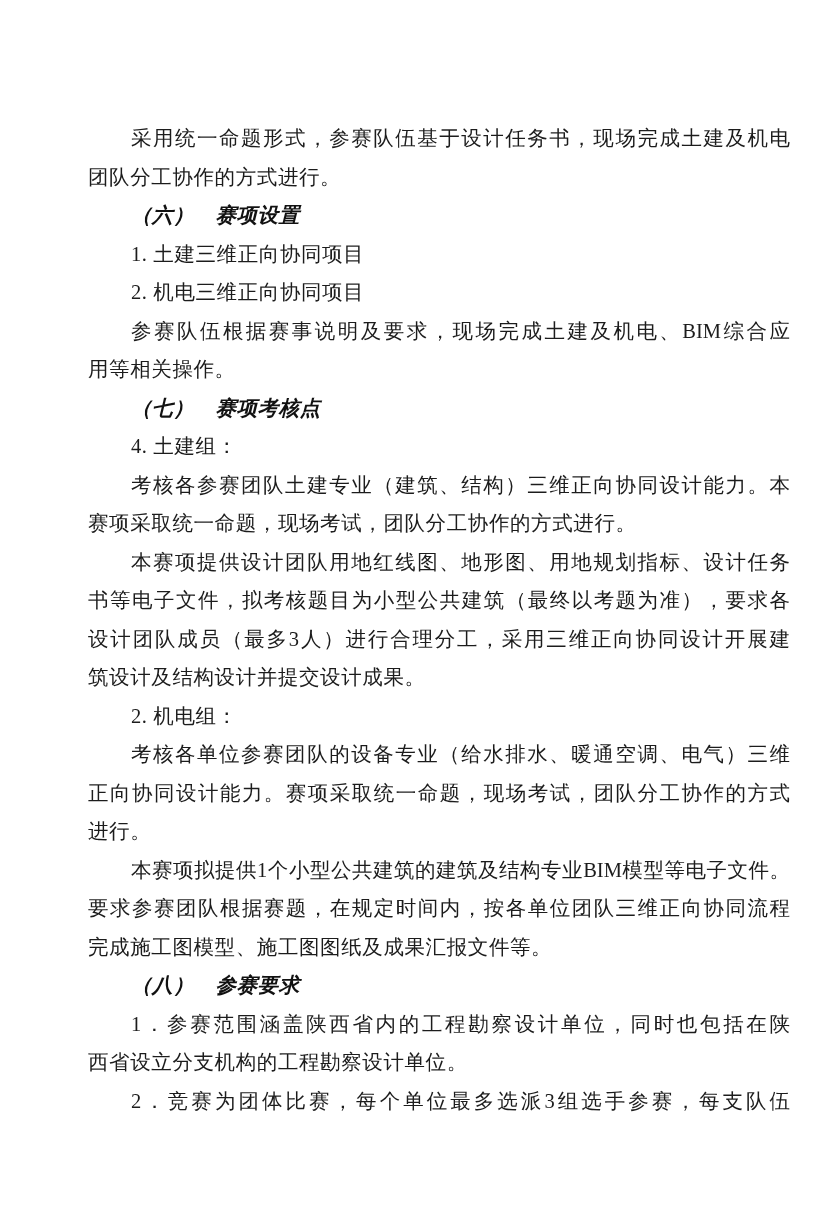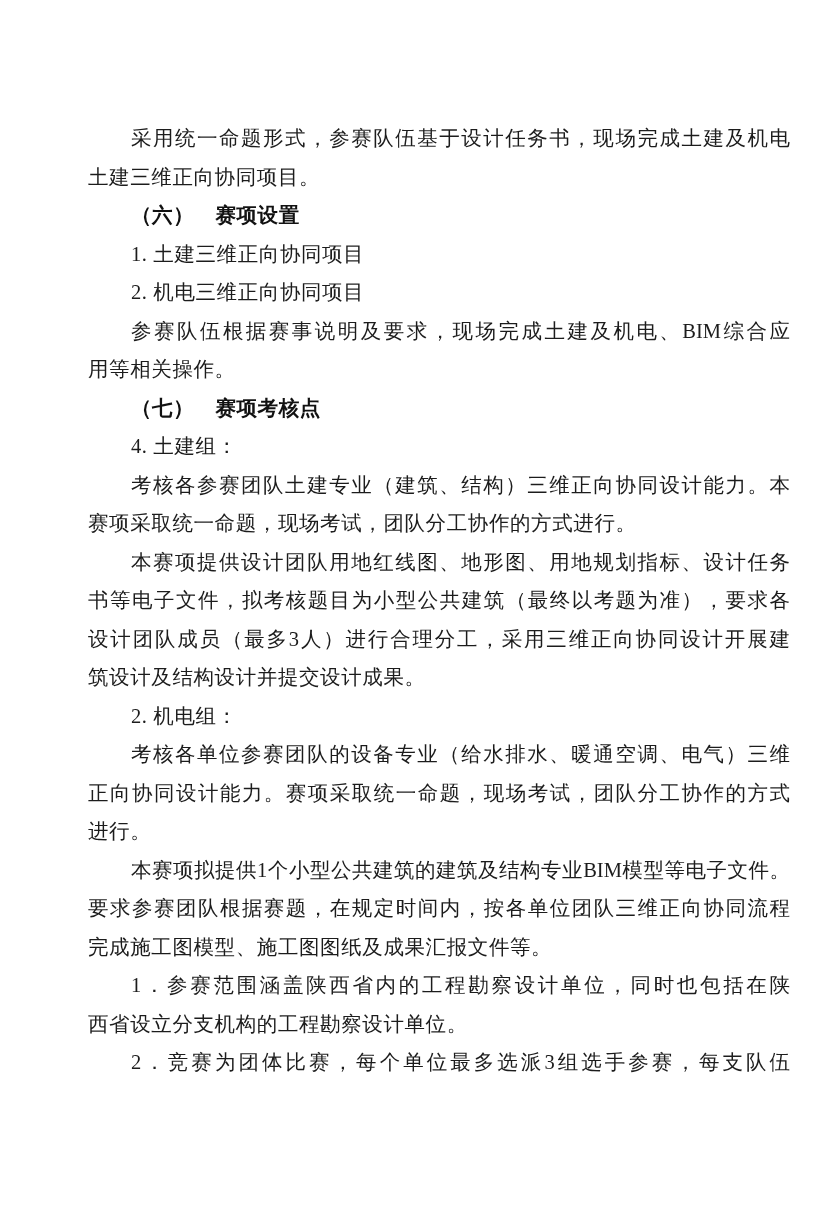--- a/index.html
+++ b/index.html
@@ -21,46 +21,48 @@
   .line:not(.justify){letter-spacing:0.6px;}
   .indent{padding-left:43px;}
   .justify{
     text-align:justify;
     text-align-last:justify;
   }
   .heading{
     font-family:"Liberation Sans","DejaVu Sans",sans-serif;
     font-weight:700;
     color:#111111;
+    font-style:italic;
   }
 </style>
 </head>
 <body>
 
 <div class="page">
   <div class="doc">
       <div class="line indent justify">采用统一命题形式，参赛队伍基于设计任务书，现场完成土建及机电</div>
-      <div class="line">土建三维正向协同项目。</div>
+      <div class="line">团队分工协作的方式进行。</div>
       <div class="line indent heading">（六）　赛项设置</div>
       <div class="line indent">1. 土建三维正向协同项目</div>
       <div class="line indent">2. 机电三维正向协同项目</div>
       <div class="line indent justify">参赛队伍根据赛事说明及要求，现场完成土建及机电、BIM综合应</div>
       <div class="line">用等相关操作。</div>
       <div class="line indent heading">（七）　赛项考核点</div>
       <div class="line indent">4. 土建组：</div>
       <div class="line indent justify">考核各参赛团队土建专业（建筑、结构）三维正向协同设计能力。本</div>
       <div class="line">赛项采取统一命题，现场考试，团队分工协作的方式进行。</div>
       <div class="line indent justify">本赛项提供设计团队用地红线图、地形图、用地规划指标、设计任务</div>
       <div class="line justify">书等电子文件，拟考核题目为小型公共建筑（最终以考题为准），要求各</div>
       <div class="line justify">设计团队成员（最多3人）进行合理分工，采用三维正向协同设计开展建</div>
       <div class="line">筑设计及结构设计并提交设计成果。</div>
       <div class="line indent">2. 机电组：</div>
       <div class="line indent justify">考核各单位参赛团队的设备专业（给水排水、暖通空调、电气）三维</div>
       <div class="line justify">正向协同设计能力。赛项采取统一命题，现场考试，团队分工协作的方式</div>
       <div class="line">进行。</div>
       <div class="line indent justify">本赛项拟提供1个小型公共建筑的建筑及结构专业BIM模型等电子文件。</div>
       <div class="line justify">要求参赛团队根据赛题，在规定时间内，按各单位团队三维正向协同流程</div>
       <div class="line">完成施工图模型、施工图图纸及成果汇报文件等。</div>
+      <div class="line indent heading">（八）　参赛要求</div>
       <div class="line indent justify">1．参赛范围涵盖陕西省内的工程勘察设计单位，同时也包括在陕</div>
       <div class="line">西省设立分支机构的工程勘察设计单位。</div>
       <div class="line indent justify">2．竞赛为团体比赛，每个单位最多选派3组选手参赛，每支队伍</div>
     </div>
 </div>
 
 </body></html>

